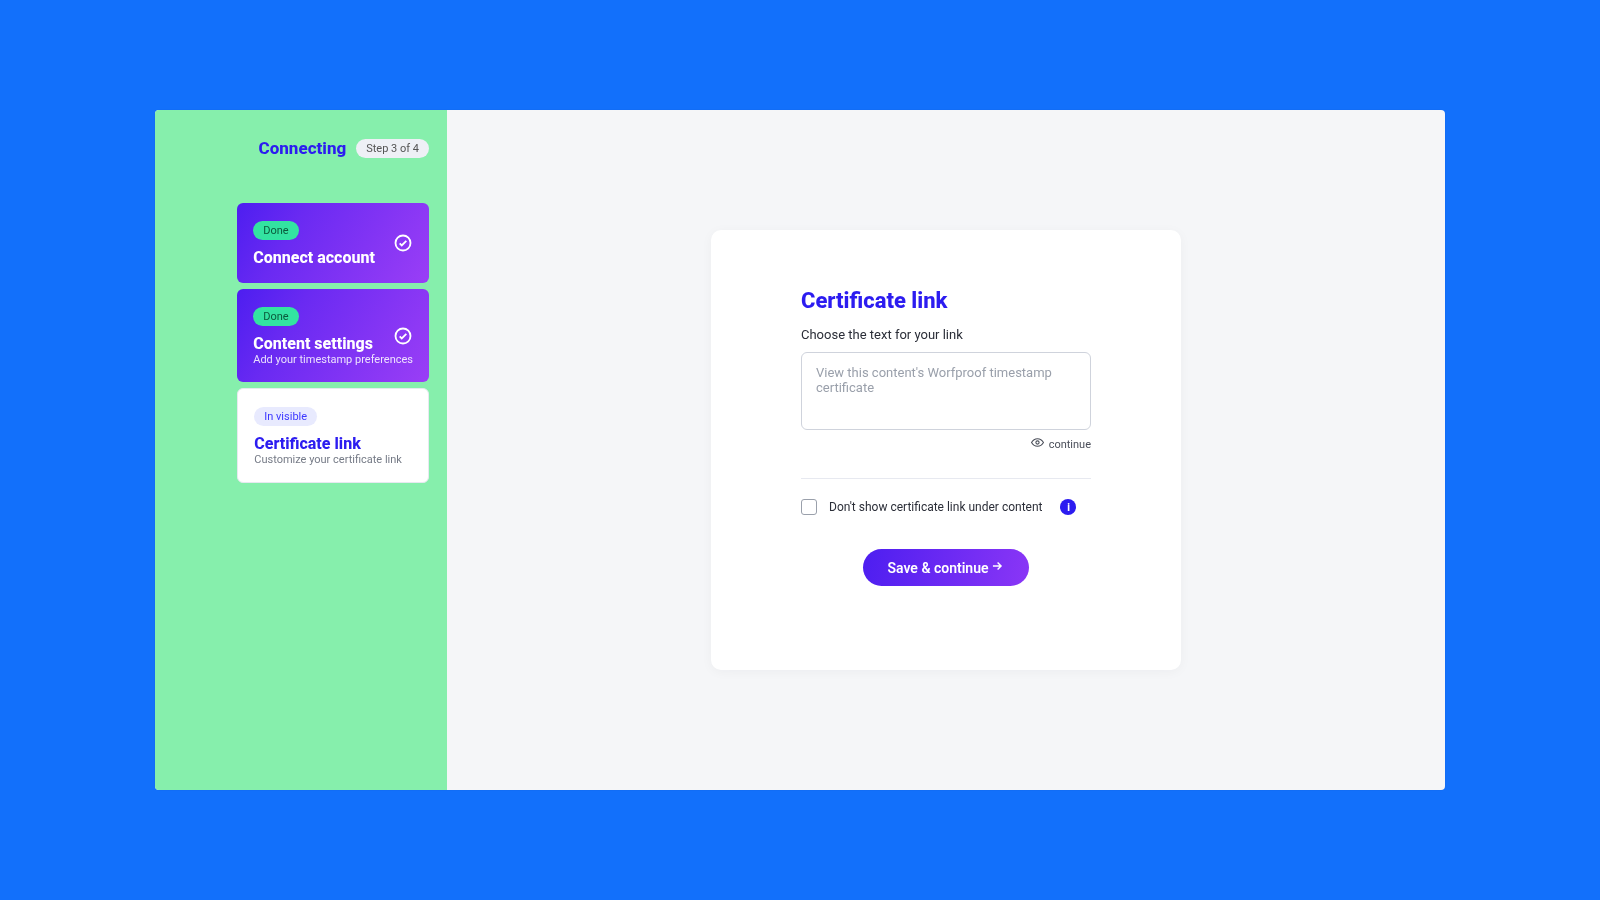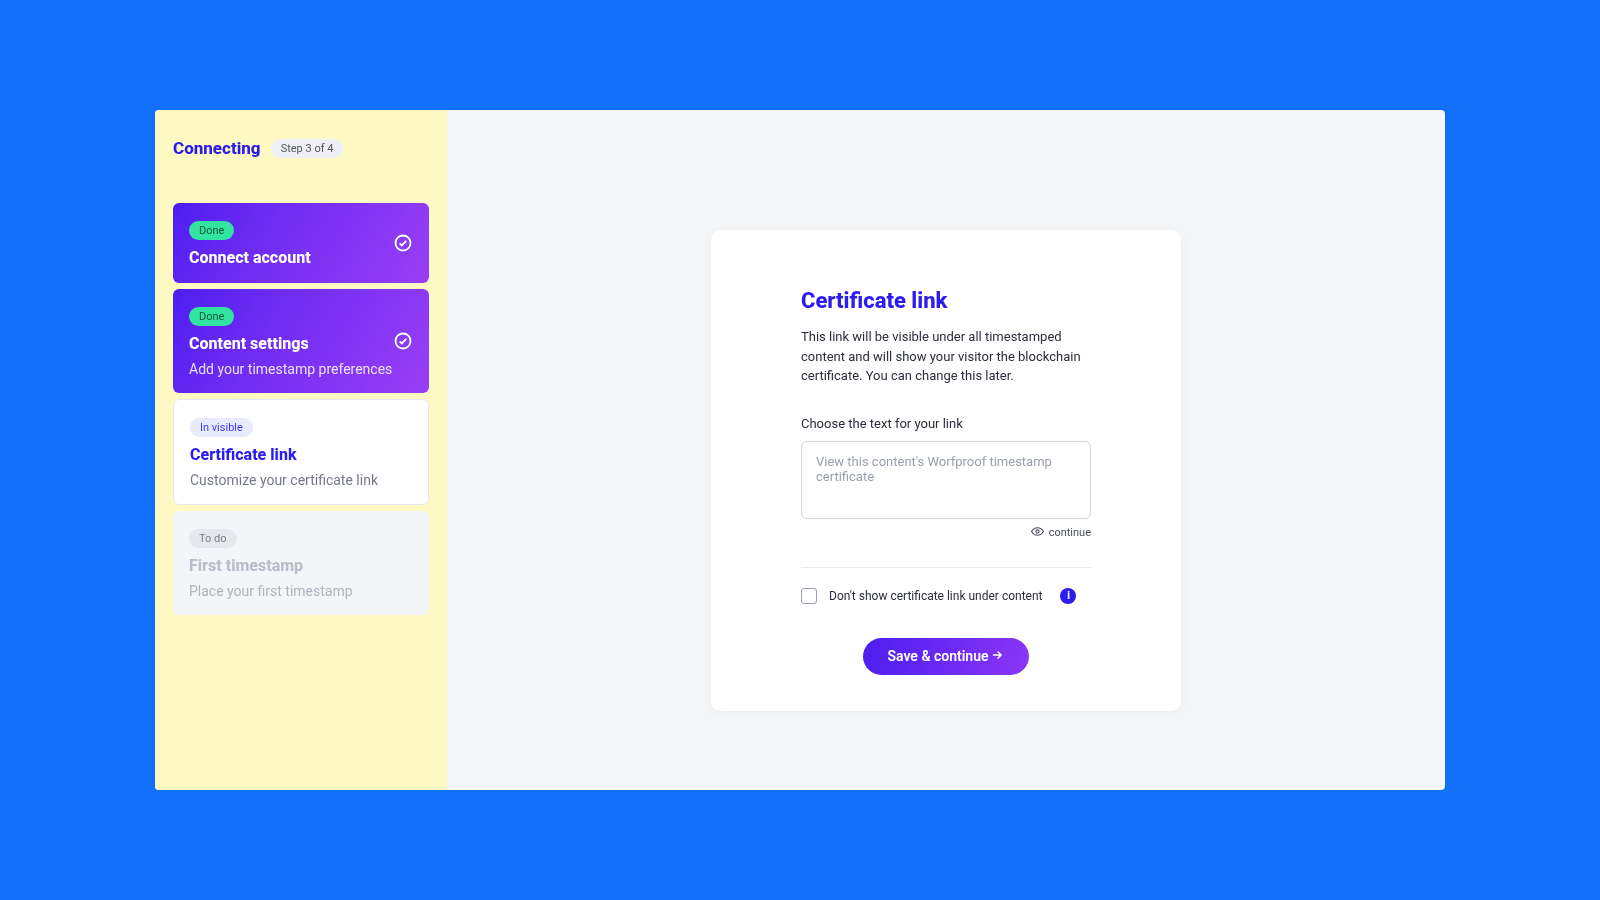--- a/index.html
+++ b/index.html
@@ -17,25 +17,26 @@
     background: #f5f6f8;
     display: flex;
     overflow: hidden;
     border-radius: 4px;
     box-shadow: 0 0 0 1px rgba(0,0,0,0.02);
   }
 
   
   .sidebar {
     width: 292px;
-    background: #fef9c3;
+    background: #86efac;
     padding: 28px 18px;
     display: flex;
     flex-direction: column;
     gap: 0;
+    align-items: flex-end;
   }
   .sidebar-header {
     display: flex;
     align-items: center;
     gap: 10px;
     margin-bottom: 45px;
   }
   .sidebar-title {
     font-size: 17px;
     font-weight: 800;
@@ -87,22 +88,22 @@
     padding: 3px 10px;
     margin-bottom: 8px;
   }
   .step-title {
     font-size: 16px;
     font-weight: 800;
   }
   .step-card.current .step-title { color:#2c1cf0; }
   .step-card.todo .step-title { color:#b9bfca; }
   .step-sub {
-    font-size: 14px;
-    margin-top: 8px;
+    font-size: 11px;
+    margin-top: 0;
     opacity: 0.85;
   }
   .step-card.todo .step-sub { color:#a3a8b3; }
   .step-card.current .step-sub { color:#5e6472; }
 
   .check-icon {
     position: absolute;
     right: 16px;
     top: 50%;
     transform: translateY(-50%);
@@ -243,32 +244,26 @@
             </svg>
         </span>
       </div>
 
       <div class="step-card current">
         <span class="badge">In visible</span>
         <div class="step-title">Certificate link</div>
         <div class="step-sub">Customize your certificate link</div>
       </div>
 
-      <div class="step-card todo">
-        <span class="badge">To do</span>
-        <div class="step-title">First timestamp</div>
-        <div class="step-sub">Place your first timestamp</div>
-      </div>
     </div>
   </aside>
 
   <main class="main">
     <div class="card">
       <h1>Certificate link</h1>
-      <p class="desc">This link will be visible under all timestamped content and will show your visitor the blockchain certificate. You can change this later.</p>
 
       <div class="field-label">Choose the text for your link</div>
       <textarea class="link-text" placeholder="View this content's Worfproof timestamp certificate" style=""></textarea>
       <div class="preview-row">
         <span>
           <svg width="13" height="13" viewBox="0 0 24 24" fill="none" stroke="currentColor" stroke-width="2">
               <path d="M1 12s4-7 11-7 11 7 11 7-4 7-11 7S1 12 1 12z"></path>
               <circle cx="12" cy="12" r="3"></circle>
             </svg>
         </span>

